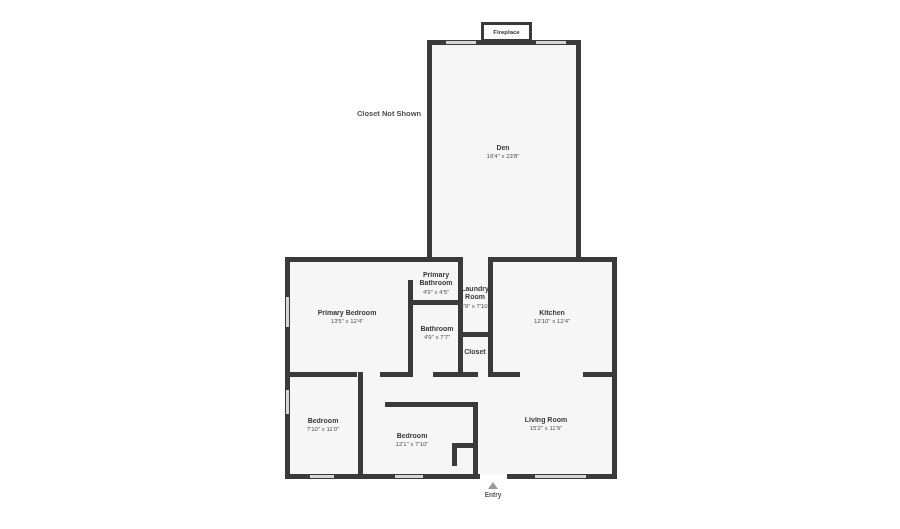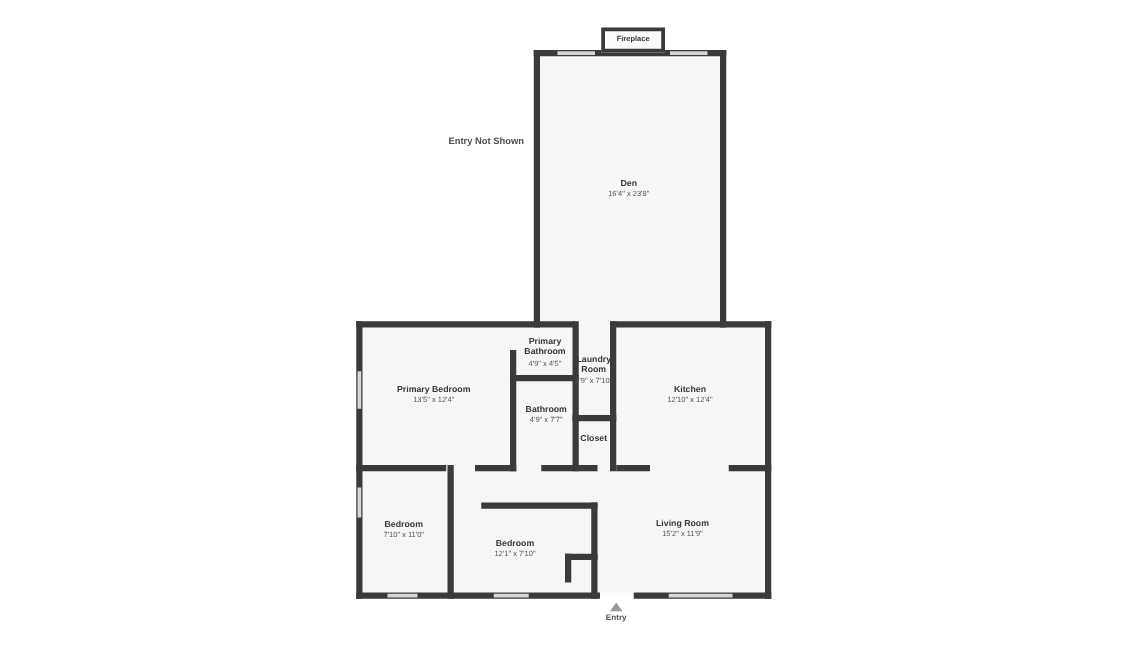--- a/index.html
+++ b/index.html
@@ -66,21 +66,21 @@
   <div class="window" style="left:286px;top:297px;width:3px;height:30px;"></div>
   <div class="window" style="left:286px;top:390px;width:3px;height:24px;"></div>
   <div class="window" style="left:310px;top:475px;width:24px;height:3px;"></div>
   <div class="window" style="left:395px;top:475px;width:28px;height:3px;"></div>
   <div class="window" style="left:535px;top:475px;width:51px;height:3px;"></div>
 
   <div class="fireplace">
     <span class="fp-text">Fireplace</span>
   </div>
 
-  <div class="note" style="left:389px;top:113px;">Entry Not Shown</div>
+  <div class="note" style="left:389px;top:113px;">Closet Not Shown</div>
 
   <div class="room-label" style="left:503px;top:152px;">
     <div class="rn">Den</div>
     <div class="rd">16'4" x 23'8"</div>
   </div>
 
   <div class="room-label" style="left:347px;top:317px;">
     <div class="rn">Primary Bedroom</div>
     <div class="rd">13'5" x 12'4"</div>
   </div>

